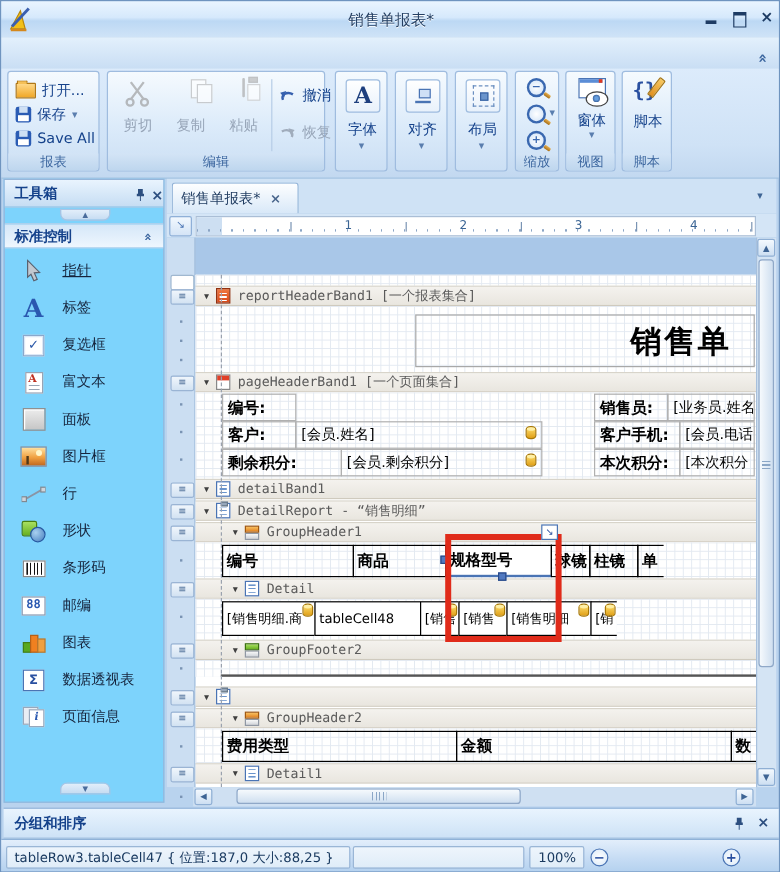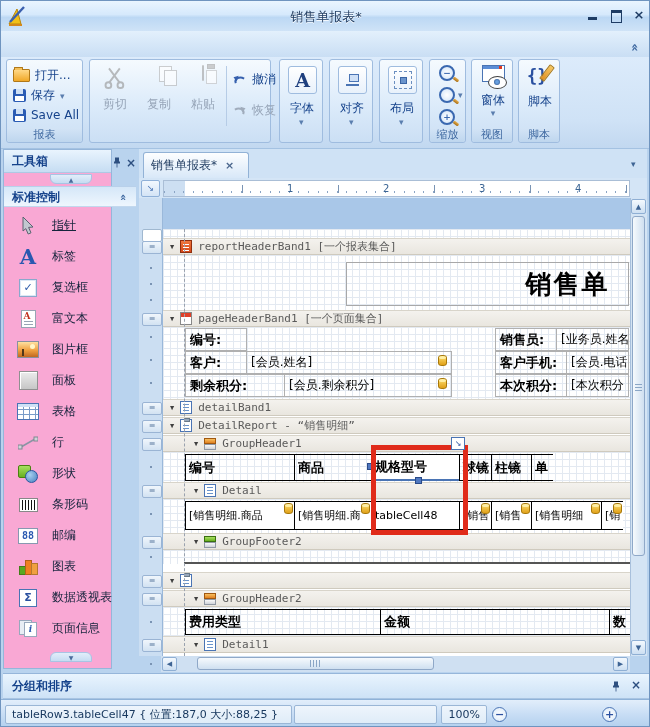--- a/index.html
+++ b/index.html
@@ -51,21 +51,21 @@
   .formicon{width:28px;height:24px;position:relative;margin:0 auto}
   .formicon .fwin{position:absolute;left:3px;top:0;width:21px;height:15px;background:#fff;border:1px solid #4a74b4}
   .formicon .ftit{position:absolute;left:4px;top:1px;width:19px;height:3px;background:#5b8dd6}
   .formicon .fdot{position:absolute;right:5px;top:1px;width:3px;height:3px;background:#e03820}
   .formicon .eye{position:absolute;right:0;bottom:0;width:17px;height:11px;background:#fff;border:1px solid #404040;border-radius:50%}
   .formicon .eye::after{content:"";position:absolute;left:5px;top:2px;width:6px;height:6px;background:radial-gradient(#68a0e0 30%,#1c3c74);border-radius:50%}
   .scripticon{width:26px;height:24px;position:relative;margin:0 auto}
   .braces{position:absolute;left:0;top:1px;font-size:17px;font-weight:bold;color:#2a50a0;font-family:"DejaVu Sans Mono","Liberation Mono",monospace}
   .pencil{position:absolute;width:4px;height:16px;background:linear-gradient(#f8c860,#e09020);transform:rotate(38deg);right:3px;top:-1px;border:1px solid #a87818;border-radius:1px}
   
-  .tbx{left:2px;top:148px;width:109px;height:520px;background:#f9a8d4;border:1px solid #96b6da;box-sizing:border-box}
+  .tbx{left:2px;top:148px;width:134px;height:520px;background:#7dd3fc;border:1px solid #96b6da;box-sizing:border-box}
   .phead{background:linear-gradient(#e9f4fe,#c6ddf3);height:22px;line-height:22px;font-size:12px;font-weight:bold;color:#15428b;padding-left:8px;border-bottom:1px solid #aec8e4}
   .notch{position:absolute;left:46px;width:40px;height:8px;background:linear-gradient(#e2eefa,#c6dcf2);border:1px solid #a8c4e4;border-radius:0 0 6px 6px;display:flex;align-items:center;justify-content:center}
   .notch span{font-size:6px;color:#4a6c9c;line-height:5px}
   .sechead{position:absolute;left:0;width:132px;height:21px;line-height:21px;background:linear-gradient(#d5e7f8,#eef6fe);font-size:12px;font-weight:bold;color:#15428b;padding-left:8px;box-sizing:border-box;border-top:1px solid #b8d0ea;border-bottom:1px solid #c2d8ee}
   .titem{display:flex;align-items:center;height:31px;padding-left:11px;gap:11px}
   .ticon{width:26px;height:24px;flex:none;display:flex;align-items:center;justify-content:center;position:relative}
   .tlabel{font-size:12px;color:#16243c;white-space:nowrap}
   .chk{width:16px;height:16px;background:#fff;border:1px solid #8aa8cc;box-shadow:inset 0 0 0 1px #dce8f6;display:flex;align-items:center;justify-content:center;font-size:11px;font-weight:bold;color:#2a58a8}
   .rtx{width:15px;height:18px;background:#fff;border:1px solid #98a4b4;position:relative;font-family:"DejaVu Serif",serif;font-weight:bold;font-size:9px;color:#c03020;padding-left:2px;box-sizing:border-box}
   .rtx::after{content:"";position:absolute;left:2px;bottom:2px;width:9px;height:5px;background:repeating-linear-gradient(0deg,#98a4b4 0 1px,transparent 1px 3px)}
@@ -224,20 +224,21 @@
           </svg>
         <span>撤消</span>
       </div>
       <div class="sbtn" style="left:142px;top:42px;color:#97a5b8">
         <svg width="15" height="12" viewBox="0 0 16 13" style="transform:scaleX(-1)">
             <path d="M4 10 C2 5 8 2 13 5" fill="none" stroke="#a0acbc" stroke-width="2.2"></path>
             <path d="M1.5 3.5 L7 2 L5 8 Z" fill="#a0acbc"></path>
           </svg>
         <span>恢复</span>
       </div>
+      <div class="glabel">编辑</div>
     </div>
 
     <div class="rgroup" style="left:278px;width:44px">
       <div class="whitebox abs" style="left:8px;top:6px;width:27px;height:26px">
         <span class="fontA">A</span>
       </div>
       <div class="abs vbtnlab" style="left:0;width:44px;top:40px">字体</div>
       <div class="abs drop" style="left:19px;top:58px">▾</div>
     </div>
 
@@ -341,35 +342,29 @@
         <span class="tlabel">复选框</span>
       </div>
       <div class="titem">
         <span class="ticon">
             <span class="rtx"><span>A</span></span>
           </span>
         <span class="tlabel">富文本</span>
       </div>
       <div class="titem">
         <span class="ticon">
+            <span class="pnl"></span>
+          </span>
+        <span class="tlabel">面板</span>
+      </div>
+      <div class="titem">
+        <span class="ticon">
             <span class="pic"></span>
           </span>
         <span class="tlabel">图片框</span>
-      </div>
-      <div class="titem">
-        <span class="ticon">
-            <span class="pnl"></span>
-          </span>
-        <span class="tlabel">面板</span>
-      </div>
-      <div class="titem">
-        <span class="ticon">
-            <span class="tbl"></span>
-          </span>
-        <span class="tlabel">表格</span>
       </div>
       <div class="titem">
         <span class="ticon">
             <svg width="20" height="14">
               <path d="M3 11 L17 3" stroke="#8a94a4" stroke-width="1.5"></path>
               <rect x="0" y="9" width="4" height="4" fill="#d0d4da" stroke="#808890"></rect>
               <rect x="16" y="1" width="4" height="4" fill="#d0d4da" stroke="#808890"></rect>
             </svg>
           </span>
         <span class="tlabel">行</span>
@@ -534,24 +529,20 @@
   <div class="abs hdl" style="left:414px;top:476px;z-index:55"></div>
 
   <div class="abs band sub" style="top:481px">
     <span class="tri">▼</span>
     <span class="bi bi-lines"></span>
     <span>Detail</span>
   </div>
 
   <div class="abs grid" style="left:162px;top:498px;width:467px;height:34px"></div>
   <div class="trow" style="left:185px;top:500px;height:29px">
-    <div class="tcell dt" style="width:110px">
-        <span>[销售明细.商品</span>
-        <span class="db" style="right:1px;top:1px"></span>
-      </div>
     <div class="tcell dt" style="width:78px">
         <span>[销售明细.商</span>
         <span class="db" style="right:1px;top:1px"></span>
       </div>
     <div class="tcell dt" style="width:89px">
         <span>tableCell48</span>
       </div>
     <div class="tcell dt" style="width:33px">
         <span>[销售</span>
         <span class="db" style="right:1px;top:1px"></span>

